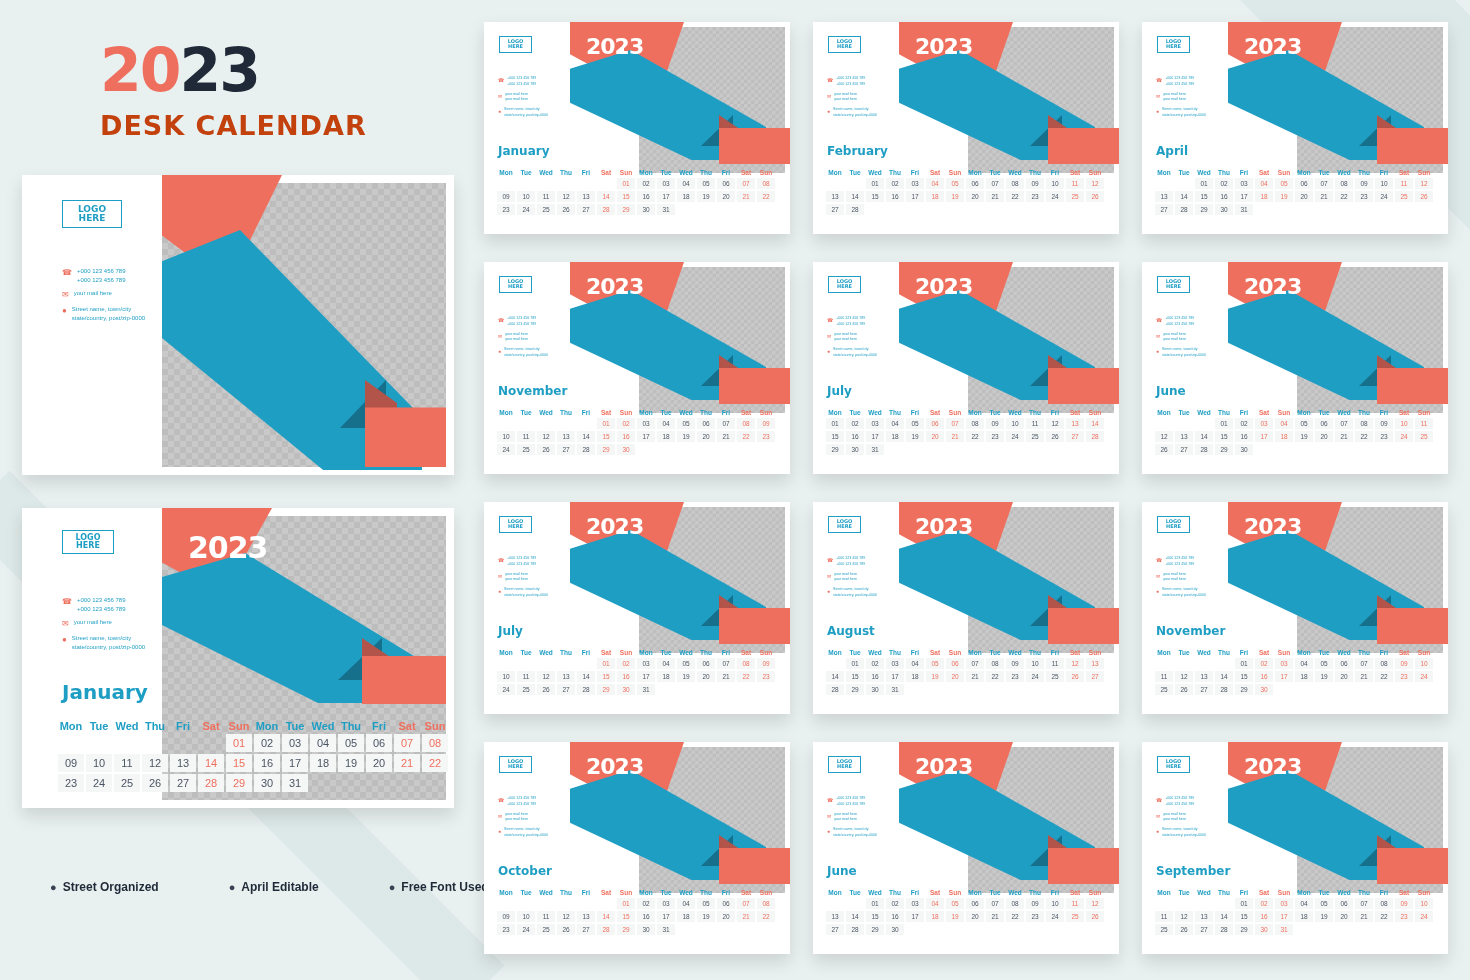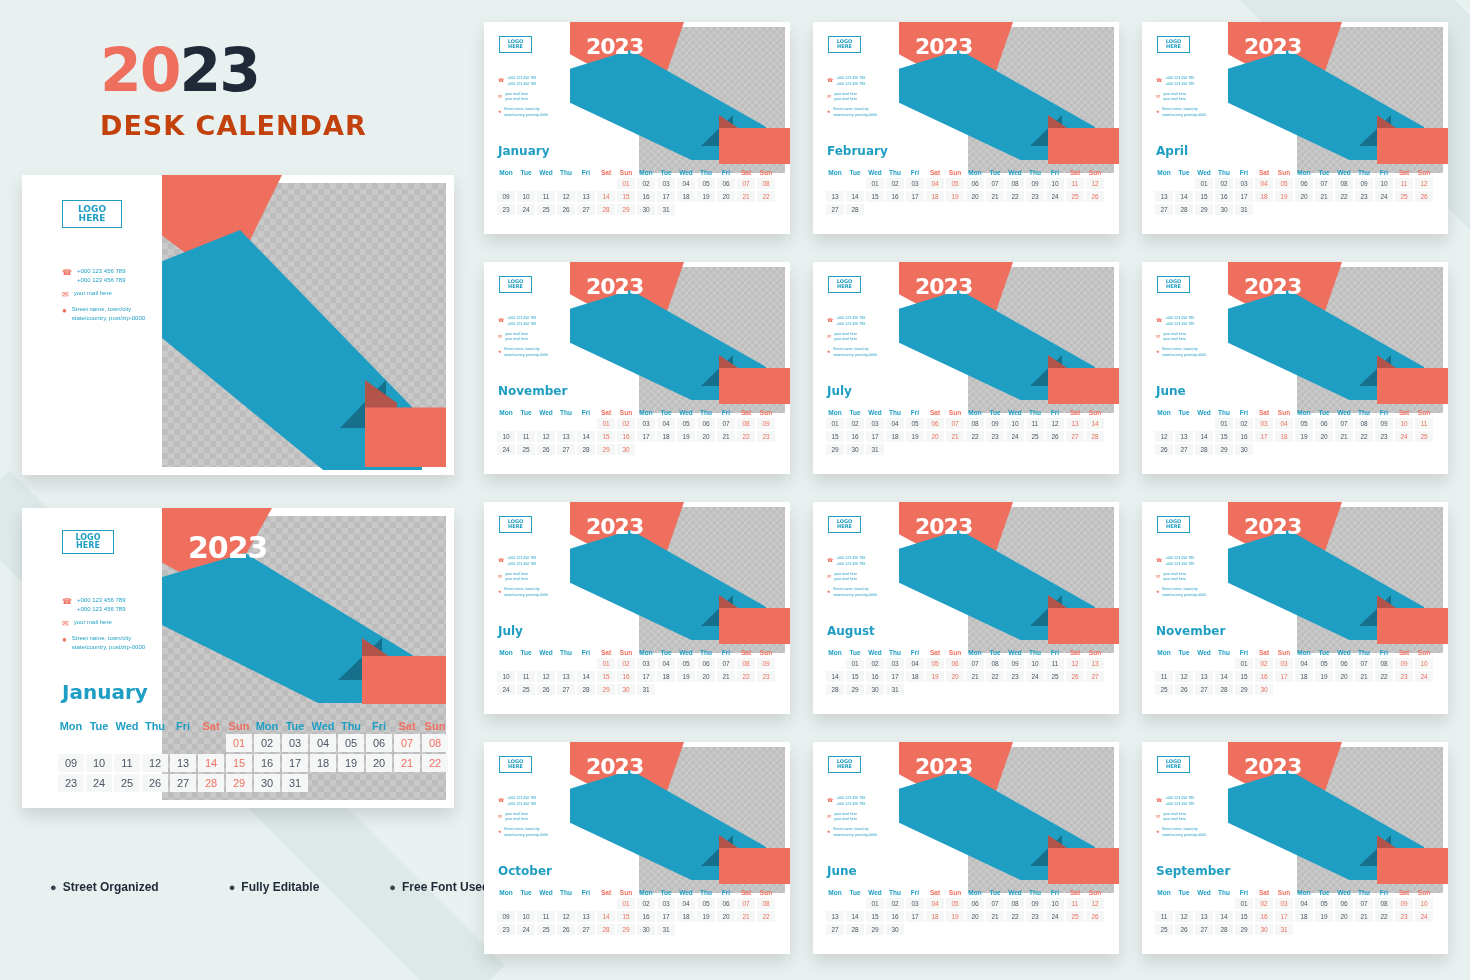--- a/index.html
+++ b/index.html
@@ -261,21 +261,21 @@
       </div>
   </div>
 
   <div class="features">
     <div class="feature">
       <span class="dot">●</span>
       <span>Street Organized</span>
     </div>
     <div class="feature">
       <span class="dot">●</span>
-      <span>Fully Editable</span>
+      <span>April Editable</span>
     </div>
     <div class="feature">
       <span class="dot">●</span>
       <span>Free Font Used</span>
     </div>
   </div>
 
   <div id="thumbs">
       <div class="card" style="left: 484px; top: 22px; width: 306px; height: 212px;">
         <div class="photo sm" style="left:155px; top:5px; width:146px; height:146px;"></div>

